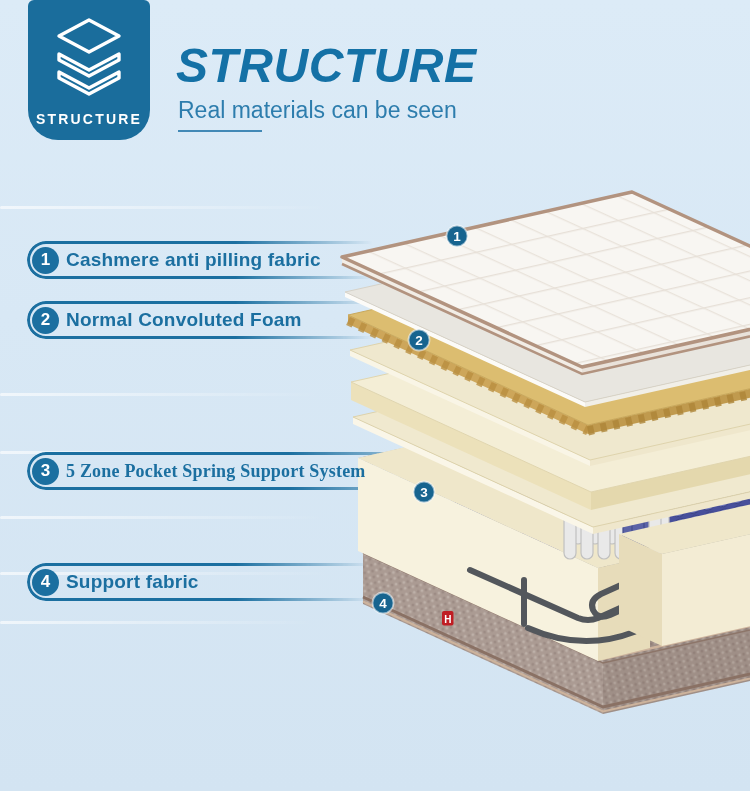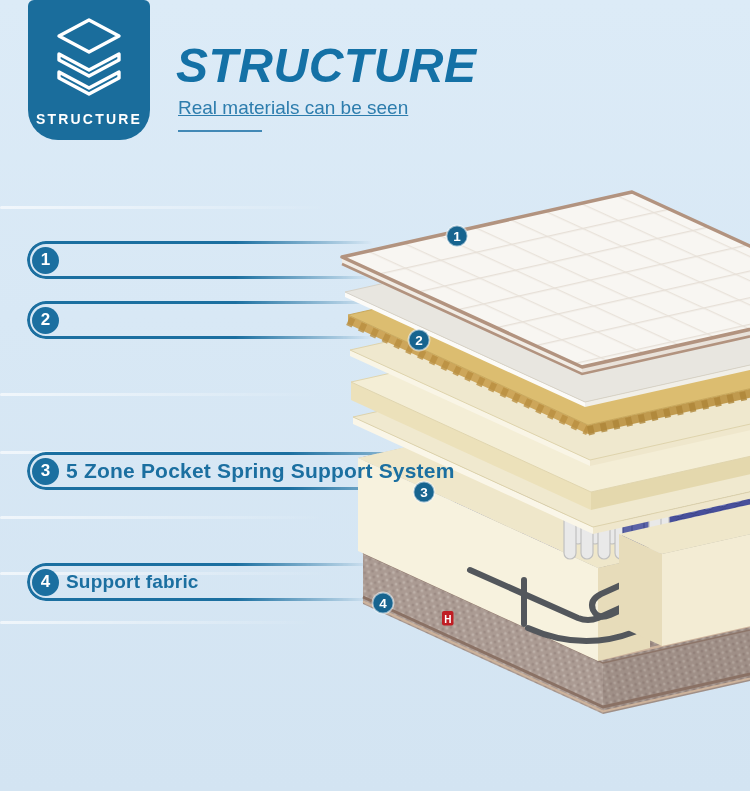--- a/index.html
+++ b/index.html
@@ -26,21 +26,21 @@
   .badge-label{
     color:#fff;font-weight:bold;font-size:14px;letter-spacing:2.2px;white-space:nowrap;
   }
   .title{
     position:absolute;left:176px;top:38px;
     font-size:48px;font-weight:bold;font-style:italic;letter-spacing:.5px;
     color:var(--title,#1471a6);white-space:nowrap;
   }
   .subtitle{
     position:absolute;left:178px;top:97px;
-    font-size:19px;color:var(--subtitle,#2d7dad);white-space:nowrap;text-decoration:underline;
+    font-size:23px;color:var(--subtitle,#2d7dad);white-space:nowrap;
   }
   .subtitle-underline{
     position:absolute;left:178px;top:130px;width:84px;height:2px;
     background:#4289b6;
   }
   
   .pill{
     position:absolute;left:27px;height:38px;
     display:flex;align-items:center;gap:7px;
     padding-left:5px;box-sizing:border-box;
@@ -59,21 +59,21 @@
     display:flex;align-items:center;justify-content:center;
     position:relative;z-index:1;
   }
   .pill-label{
     color:var(--brand,#1b6fa0);font-weight:bold;font-size:19px;
     white-space:nowrap;position:relative;z-index:1;letter-spacing:.2px;
   }
   #pill-1{top:241px;width:360px;}
   #pill-2{top:301px;width:360px;}
   #pill-3{top:452px;width:452px;}
-  #pill-3 .pill-label{font-size:21px;}
+  #pill-3 .pill-label{font-size:18px;font-family:Liberation Serif, serif;}
   #pill-4{top:563px;width:360px;}
   
   .mattress{position:absolute;left:320px;top:180px;}
   .marker-text{
     font-family:"Liberation Sans",sans-serif;font-weight:bold;font-size:13.5px;
     fill:#fff;text-anchor:middle;
   }
 </style>
 </head>
 <body>
@@ -96,23 +96,25 @@
       </g>
     </svg>
     <div class="badge-label">STRUCTURE</div>
   </div>
   <div class="title">STRUCTURE</div>
   <div class="subtitle">Real materials can be seen</div>
   <div class="subtitle-underline"></div>
 
   <div class="pill" id="pill-1">
     <div class="pill-num">1</div>
+    <div class="pill-label">Cashmere anti pilling fabric</div>
   </div>
   <div class="pill" id="pill-2">
     <div class="pill-num">2</div>
+    <div class="pill-label">Normal Convoluted Foam</div>
   </div>
   <div class="pill" id="pill-3">
     <div class="pill-num">3</div>
     <div class="pill-label">5 Zone Pocket Spring Support System</div>
   </div>
   <div class="pill" id="pill-4">
     <div class="pill-num">4</div>
     <div class="pill-label">Support fabric</div>
   </div>
 

